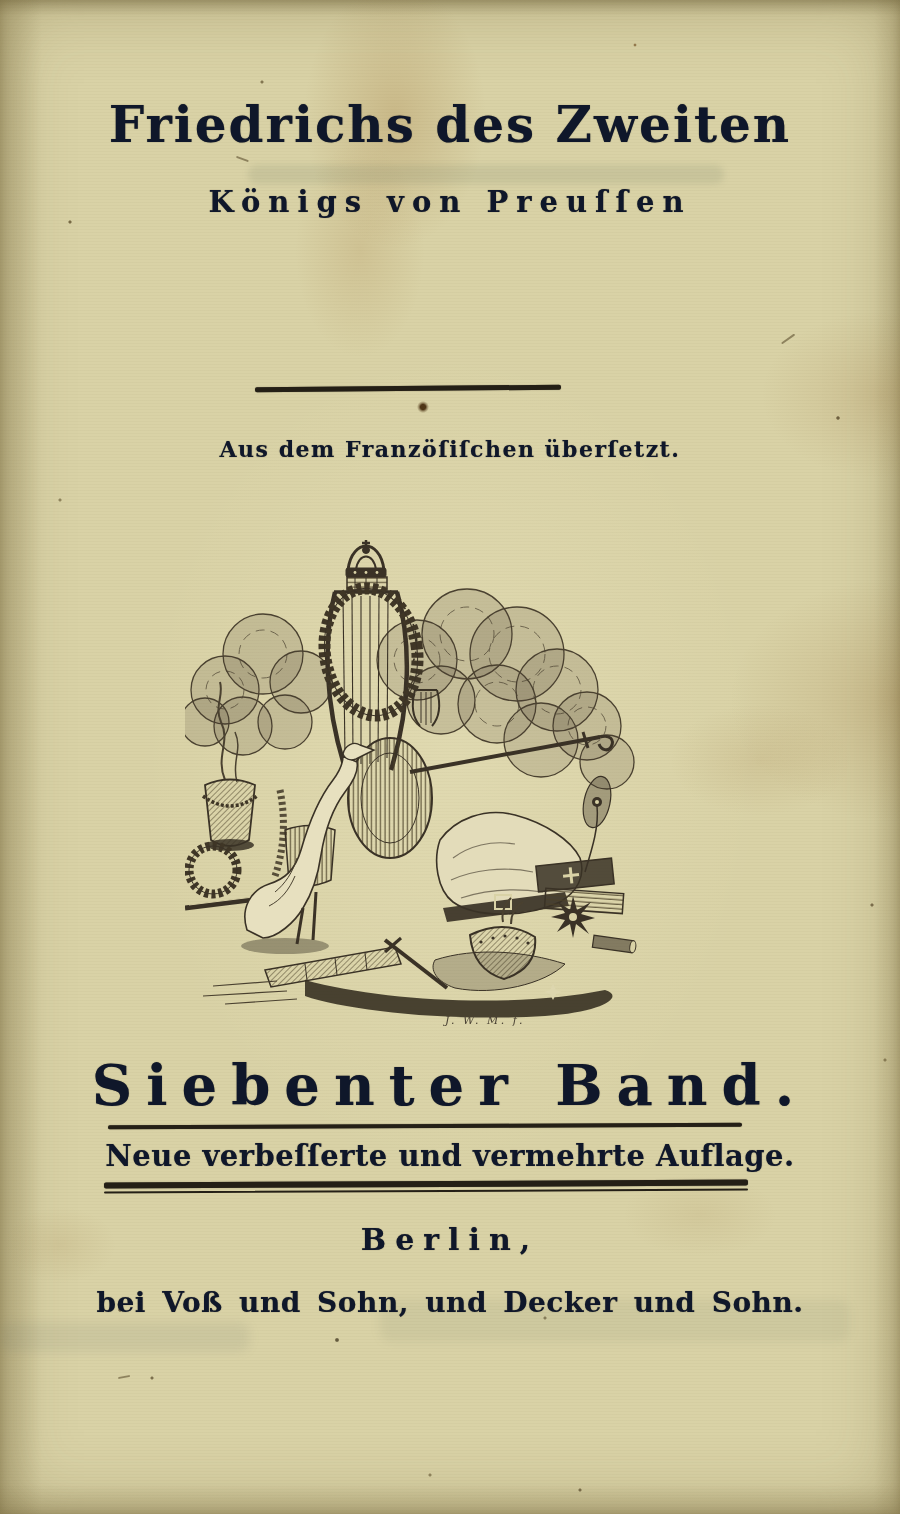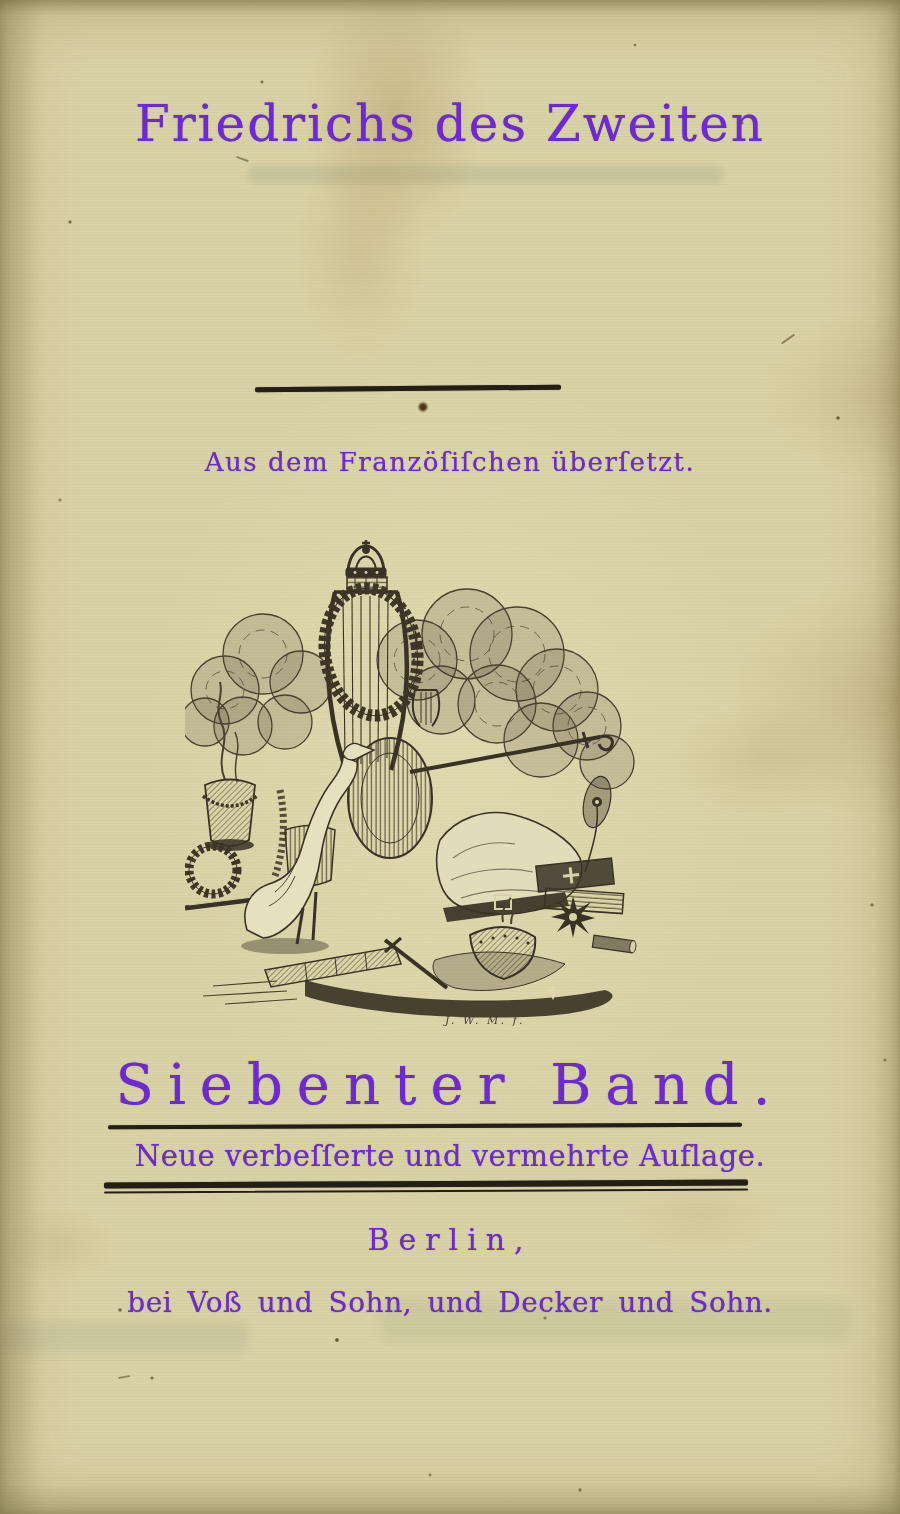--- a/index.html
+++ b/index.html
@@ -54,28 +54,28 @@
   .f1{left:780px;top:338px;width:16px;height:1.5px;transform:rotate(-35deg);border-radius:2px;}
   .f2{left:236px;top:158px;width:13px;height:1.5px;transform:rotate(20deg);border-radius:2px;}
   .f3{left:118px;top:1376px;width:12px;height:1.5px;transform:rotate(-10deg);border-radius:2px;}
   .ghost{position:absolute;pointer-events:none;filter:blur(3px);border-radius:12px;}
   .g1{left:248px;top:165px;width:476px;height:19px;background:rgba(96,106,88,.13);}
   .g2{left:380px;top:1300px;width:470px;height:42px;background:rgba(100,110,90,.09);filter:blur(5px);}
   .g3{left:0px;top:1322px;width:250px;height:30px;background:rgba(95,110,95,.10);filter:blur(5px);}
 
   .tx{
     position:absolute;left:0;right:0;text-align:center;
-    color:#6d28d9;font-weight:normal;
+    color:#0f172a;font-weight:bold;
     text-shadow:0 0 1px rgba(36,31,22,.55);
     white-space:nowrap;
   }
   .title1{top:95px;  font-size:50px; letter-spacing:2px;}
   .title2{top:185px; font-size:29px; letter-spacing:8px;}
   .title3{top:235px; font-size:66px; word-spacing:28px; letter-spacing:1px;}
-  .transl{top:447px; font-size:26px; letter-spacing:1.5px;}
+  .transl{top:436px; font-size:22px; letter-spacing:1.5px;}
   .volume{top:1052px;font-size:56px; letter-spacing:14px;}
   .edition{top:1139px;font-size:29px;letter-spacing:.5px;}
   .city{top:1222px;  font-size:30px; letter-spacing:9px;}
   .publisher{top:1264px;font-size:28px;letter-spacing:.5px;word-spacing:6px;margin-top:22px;}
   .year{top:1303px;  font-size:27px; letter-spacing:8px;}
 
   .rule{position:absolute;background:#241f16;border-radius:2px;}
   .rule1{left:255px;top:386px;width:306px;height:5px;transform:rotate(-.5deg);
          box-shadow:0 0 1px rgba(36,31,22,.6);}
   .rule2{left:108px;top:1124px;width:634px;height:3.5px;transform:rotate(-.25deg);
@@ -94,20 +94,21 @@
   <div class="texture"></div>
   <div class="specks"></div>
   <div class="fiber f1"></div>
   <div class="fiber f2"></div>
   <div class="fiber f3"></div>
   <div class="ghost g1"></div>
   <div class="ghost g2"></div>
   <div class="ghost g3"></div>
 
   <div class="tx title1">Friedrichs des Zweiten</div>
+  <div class="tx title2">Königs von Preuſſen</div>
 
   <div class="rule rule1"></div>
 
   <div class="tx transl">Aus dem Franzöſiſchen überſetzt.</div>
 
   <svg class="engraving" viewBox="0 0 520 490" xmlns="http://www.w3.org/2000/svg">
     <defs>
       <pattern id="hd" width="4" height="4" patternUnits="userSpaceOnUse" patternTransform="rotate(45)">
         <line x1="0" y1="0" x2="0" y2="4" stroke="#4a4028" stroke-width="1"></line>
       </pattern>

